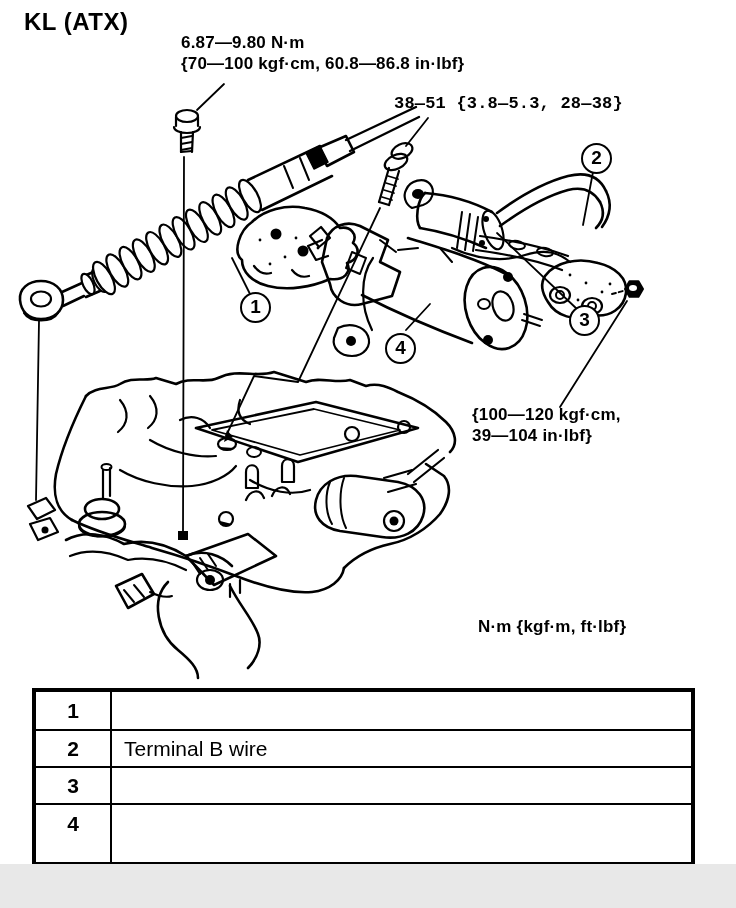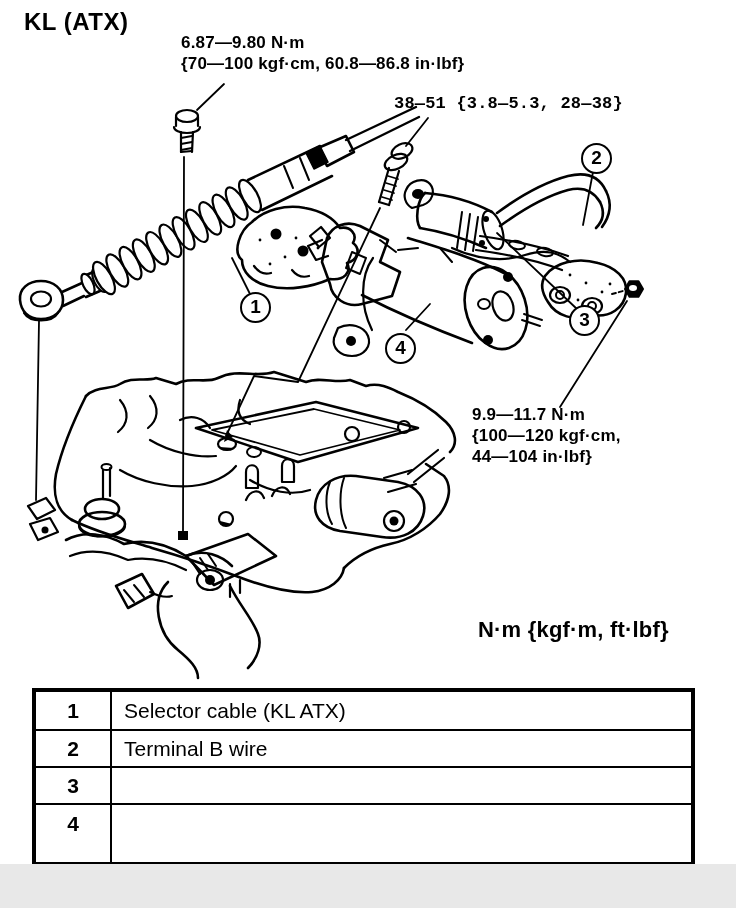--- a/index.html
+++ b/index.html
@@ -17,21 +17,21 @@
     font-size:24px;font-weight:bold;letter-spacing:0.5px;
   }
   .ann{
     position:absolute;
     font-size:17px;font-weight:bold;line-height:21px;
     white-space:nowrap;letter-spacing:0.2px;
   }
   .ann-bolt-small{left:181px;top:32px;}
   .ann-bolt-large{left:394px;top:93px;font-family:Liberation Mono, monospace;}
   .ann-nut{left:472px;top:404px;}
-  .units-note{position:absolute;left:478px;top:617px;font-size:22px;font-weight:bold;letter-spacing:0.2px;}
+  .units-note{position:absolute;left:478px;top:617px;font-size:17px;font-weight:bold;letter-spacing:0.2px;}
   svg.art{position:absolute;left:0;top:0;}
   .callout{
     position:absolute;width:31px;height:31px;border:2.5px solid #000;border-radius:50%;
     background:#fff;box-sizing:border-box;
     font-size:19px;font-weight:bold;text-align:center;line-height:26px;
   }
   .callout-1{left:240px;top:292px;}
   .callout-2{left:581px;top:143px;}
   .callout-3{left:569px;top:305px;}
   .callout-4{left:385px;top:333px;}
@@ -64,23 +64,22 @@
   <div class="ann ann-bolt-small">
     <div>6.87—9.80 N·m</div>
     <div>{70—100 kgf·cm, 60.8—86.8 in·lbf}</div>
   </div>
 
   <div class="ann ann-bolt-large">
     <div>38—51 {3.8—5.3, 28—38}</div>
   </div>
 
   <div class="ann ann-nut">
-    <div>9.9—11.7 N·m</div>
     <div>{100—120 kgf·cm,</div>
-    <div>44—104 in·lbf}</div>
+    <div>39—104 in·lbf}</div>
   </div>
 
   <div class="units-note">N·m {kgf·m, ft·lbf}</div>
 
   <svg class="art" width="736" height="908" viewBox="0 0 736 908" fill="none" stroke="#000" stroke-width="2.6" stroke-linecap="round" stroke-linejoin="round">
 
     <g>
 
       <path d="M20,300 C19,289 28,281 41,281 C54,281 63,289 63,300 C63,311 54,319 41,319 C28,319 21,311 20,300 Z"></path>
       <ellipse cx="41" cy="299" rx="10" ry="7.5" stroke-width="2.2"></ellipse>
@@ -276,21 +275,20 @@
   </svg>
 
   <div class="callout callout-1">1</div>
   <div class="callout callout-2">2</div>
   <div class="callout callout-3">3</div>
   <div class="callout callout-4">4</div>
 
   <div class="legend-table">
     <div class="lrow">
       <div class="lnum">1</div>
-      <div class="llabel">Selector cable (KL ATX)</div>
     </div>
     <div class="lrow">
       <div class="lnum">2</div>
       <div class="llabel">Terminal B wire</div>
     </div>
     <div class="lrow">
       <div class="lnum">3</div>
     </div>
     <div class="lrow">
       <div class="lnum">4</div>

